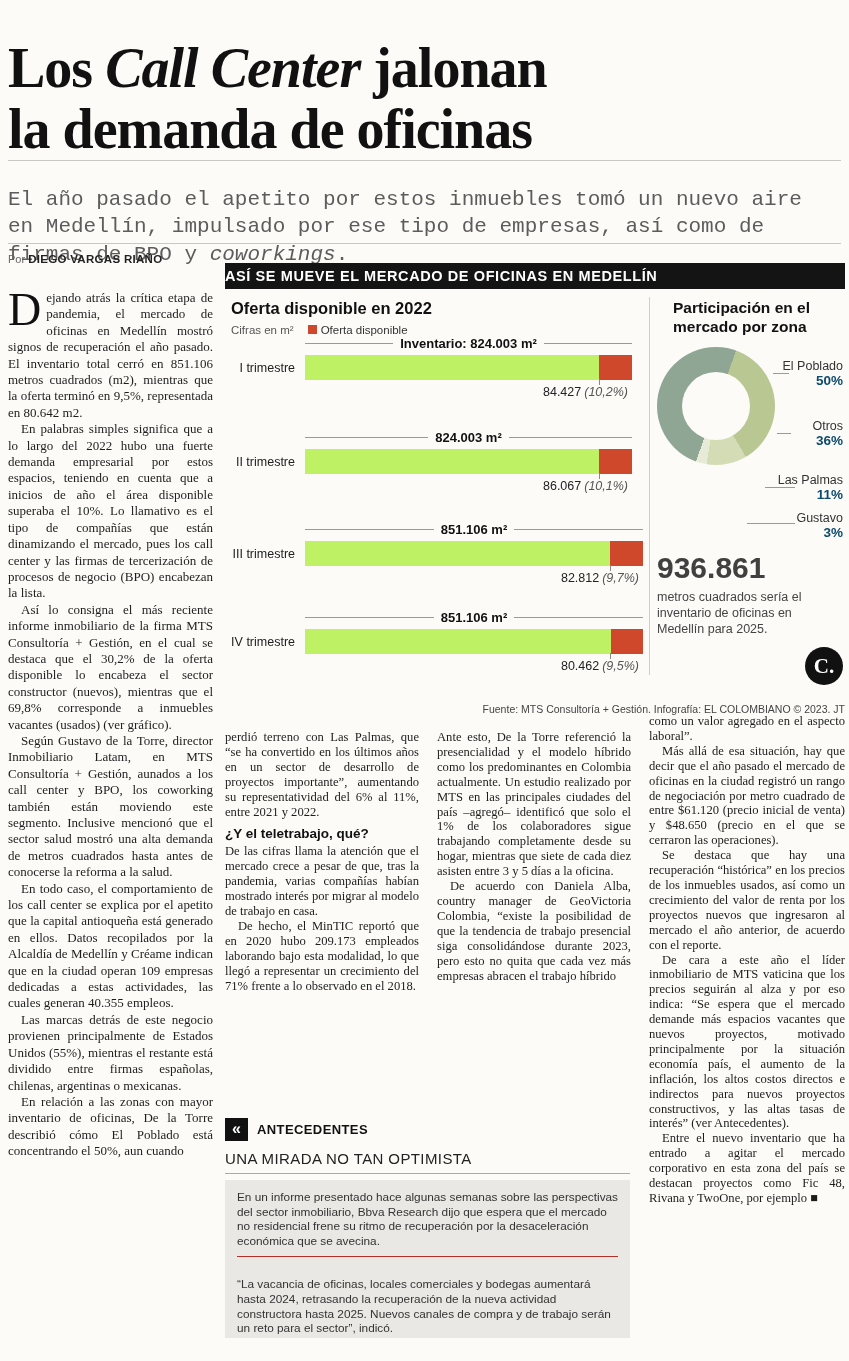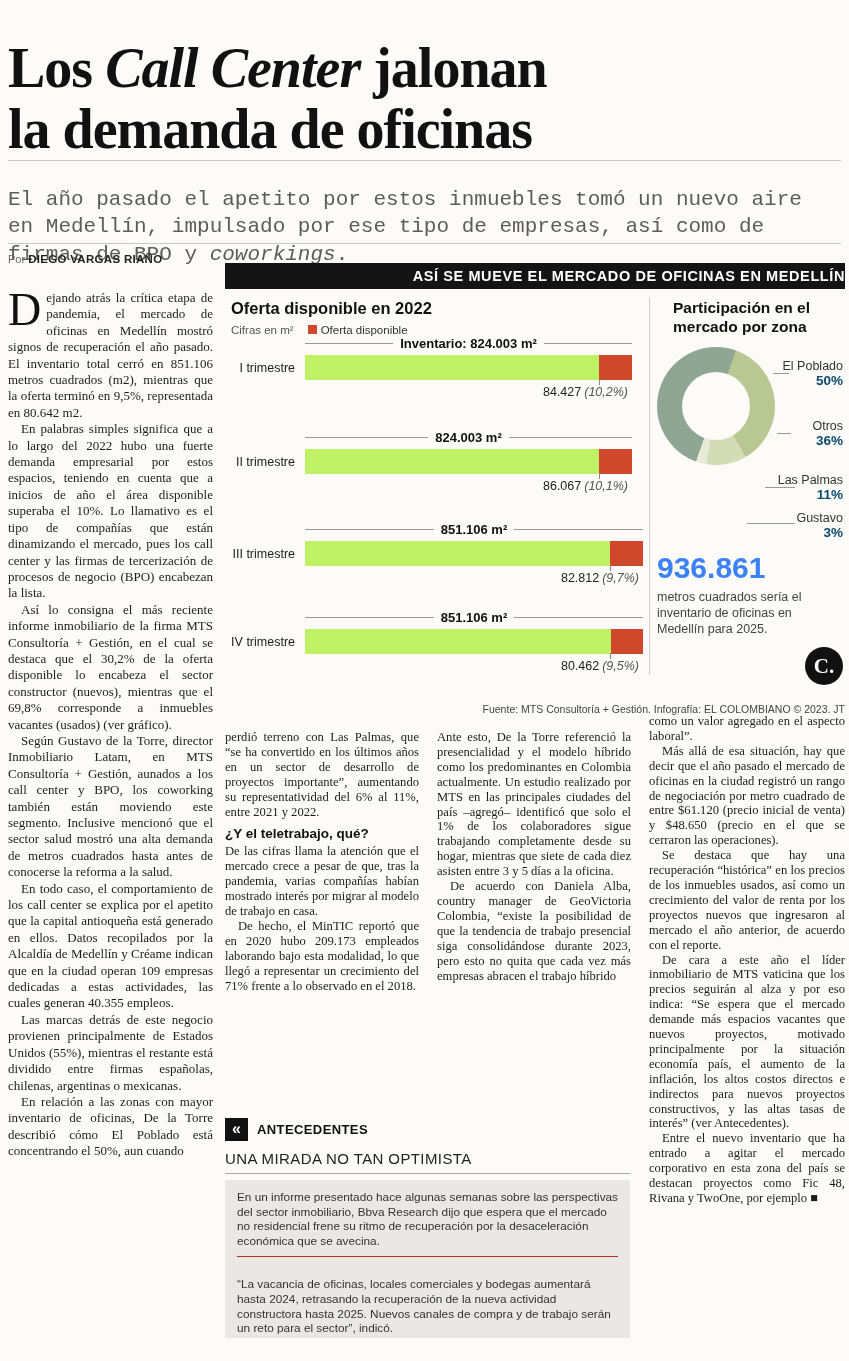--- a/index.html
+++ b/index.html
@@ -50,21 +50,21 @@
     font-size:13.5px; color:#111; margin:7px 0 3px 0;
   }
   
   .infographic {
     position:absolute; left:225px; top:263px; width:620px; height:455px;
     font-family:"Liberation Sans", sans-serif;
   }
   .info-header {
     position:absolute; left:0; top:0; right:0; height:26px; background:#141414;
     color:#fff; font-weight:700; font-size:14.5px; line-height:26px;
-    text-align:right; letter-spacing:.6px;
+    text-align:left; letter-spacing:.6px;
   }
   .bars-title { position:absolute; left:6px; top:36px; font-size:16.5px; font-weight:700; color:#111; }
   .legend-line { position:absolute; left:6px; top:61px; font-size:11.5px; color:#555; }
   .legend-swatch { display:inline-block; width:9px; height:9px; background:#d0482b; margin:0 4px 0 14px; }
   .legend-label { color:#333; }
   .bar-row { position:absolute; left:6px; width:412px; height:64px; }
   .q-label { position:absolute; left:0; top:26px; width:64px; text-align:right; font-size:12.5px; color:#222; }
   .bar { position:absolute; left:74px; top:20px; height:25px; background:#bef264; }
   .bar-red { position:absolute; right:0; top:0; bottom:0; background:#d0482b; }
   .inv-label {
@@ -77,21 +77,21 @@
   .val-line .pct { font-style:italic; color:#555; margin-left:3px; }
   .panel-divider { position:absolute; left:424px; top:34px; height:378px; width:1px; background:#cfcfcc; }
   .zones-title { position:absolute; left:448px; top:36px; width:150px; font-size:15.5px; font-weight:700; color:#111; line-height:1.2; }
   .donut { position:absolute; left:432px; top:84px; width:118px; height:118px; }
   .donut-ring { width:118px; height:118px; border-radius:50%; }
   .donut-hole { position:absolute; left:25px; top:25px; width:68px; height:68px; border-radius:50%; background:#fcfbf8; }
   .zone-label { position:absolute; right:2px; text-align:right; line-height:1.15; }
   .zone-label .zname { font-size:12.5px; color:#333; display:block; }
   .zone-label .zpct  { font-size:13.5px; font-weight:700; color:#0c4a6e; display:block; }
   .callout { position:absolute; height:1px; background:#9a9a9a; }
-  .highlight-number { position:absolute; left:432px; top:288px; font-size:30px; font-weight:700; color:#3b82f6; }
+  .highlight-number { position:absolute; left:432px; top:288px; font-size:30px; font-weight:700; color:#404040; }
   .highlight-caption { position:absolute; left:432px; top:326px; width:152px; font-size:12.5px; line-height:1.28; color:#444; }
   .brand-logo {
     position:absolute; left:580px; top:384px; width:38px; height:38px; border-radius:50%;
     background:#111; color:#fff; text-align:center; line-height:38px;
     font-family:"Liberation Serif", serif; font-weight:700; font-size:21px;
   }
   .source-credit { position:absolute; right:0; top:440px; font-size:10.5px; color:#444; }
   
   .antecedentes { position:absolute; left:225px; top:1118px; width:405px; height:243px; font-family:"Liberation Sans", sans-serif; }
   .ant-header { display:flex; align-items:center; gap:9px; }

